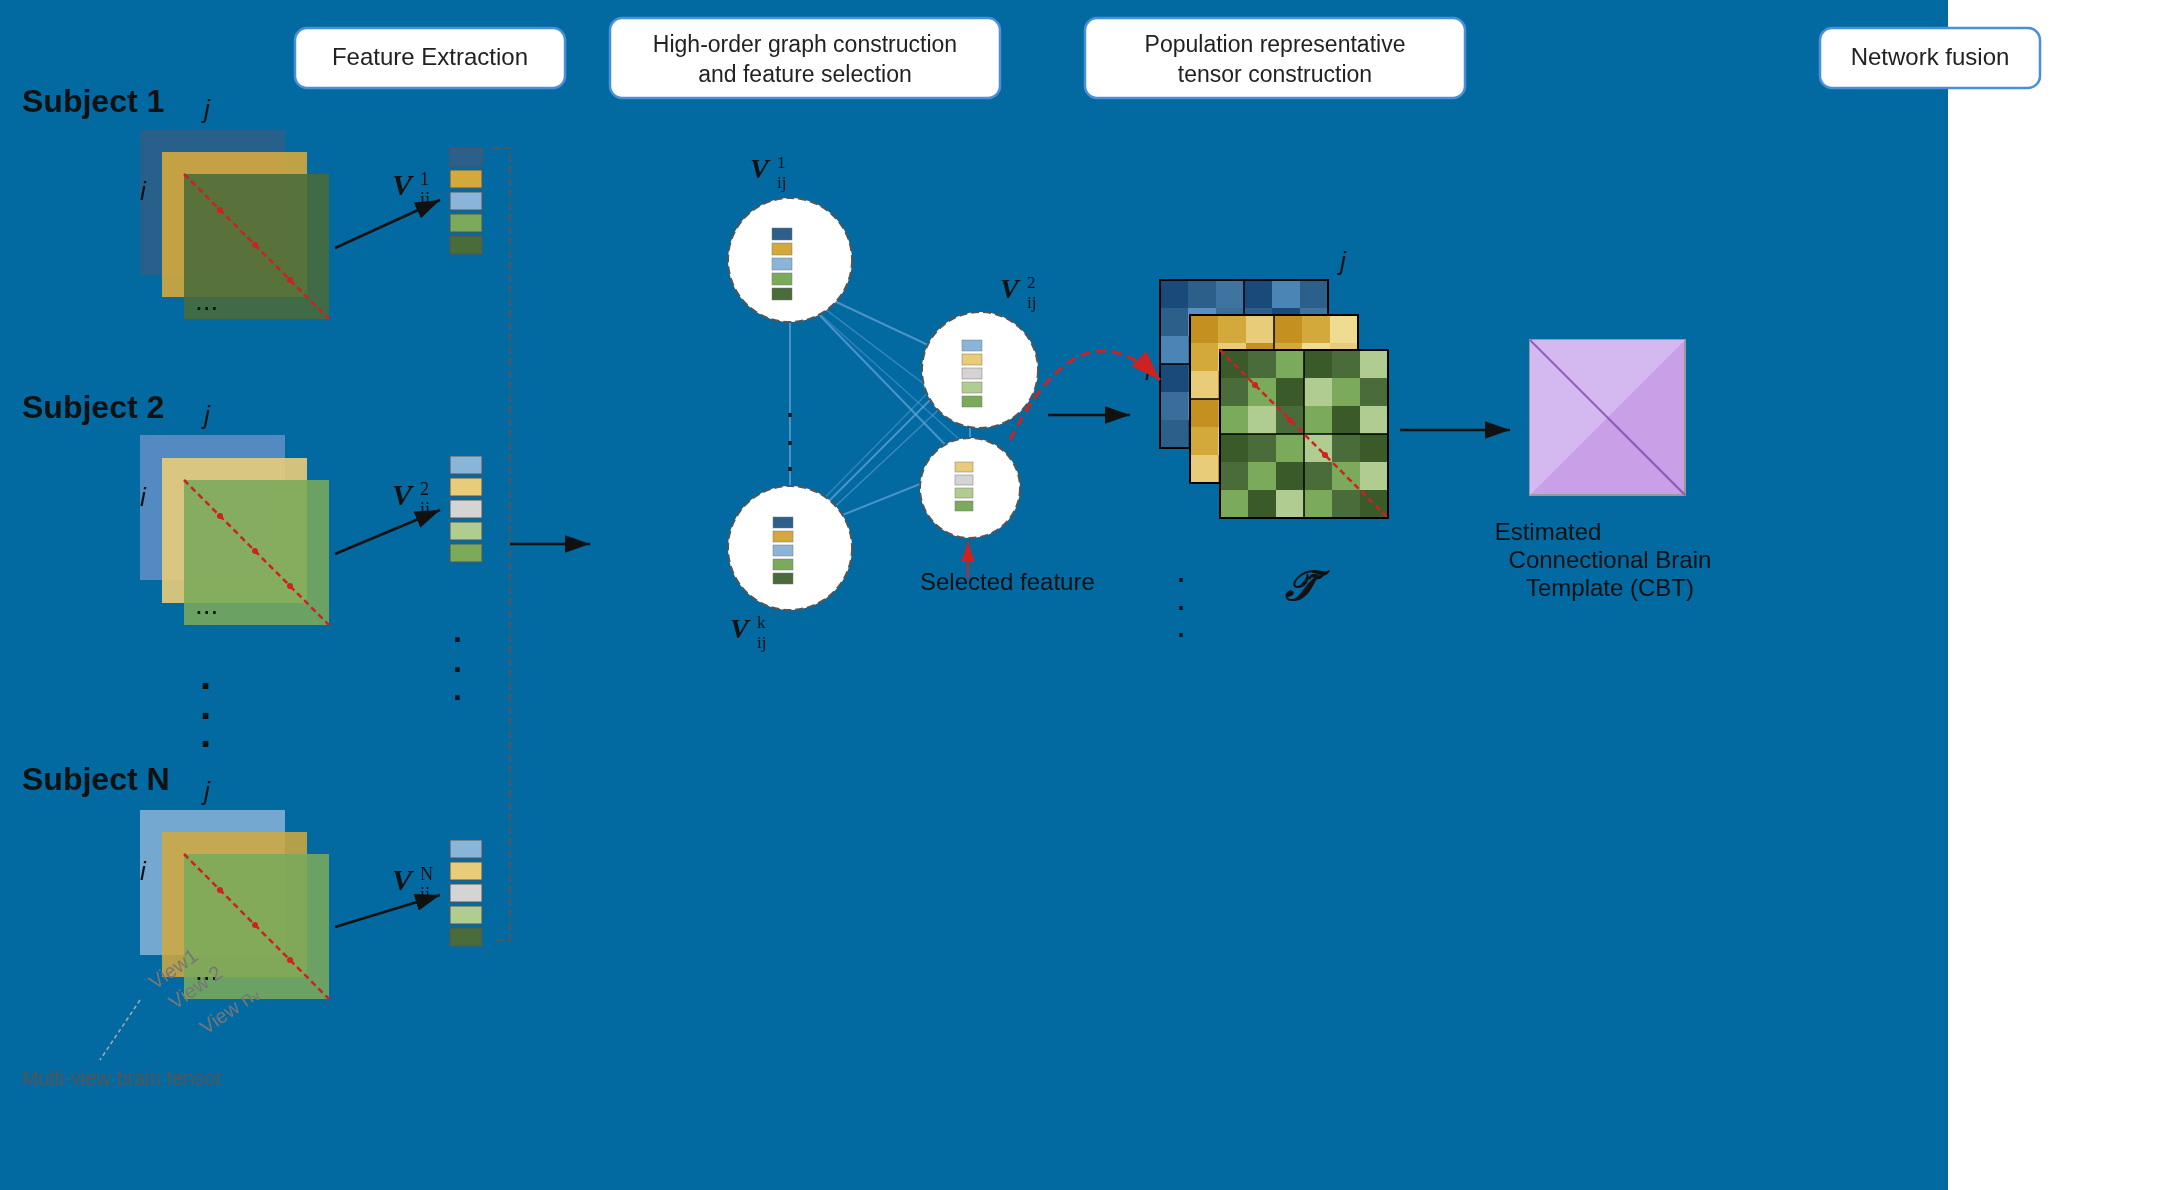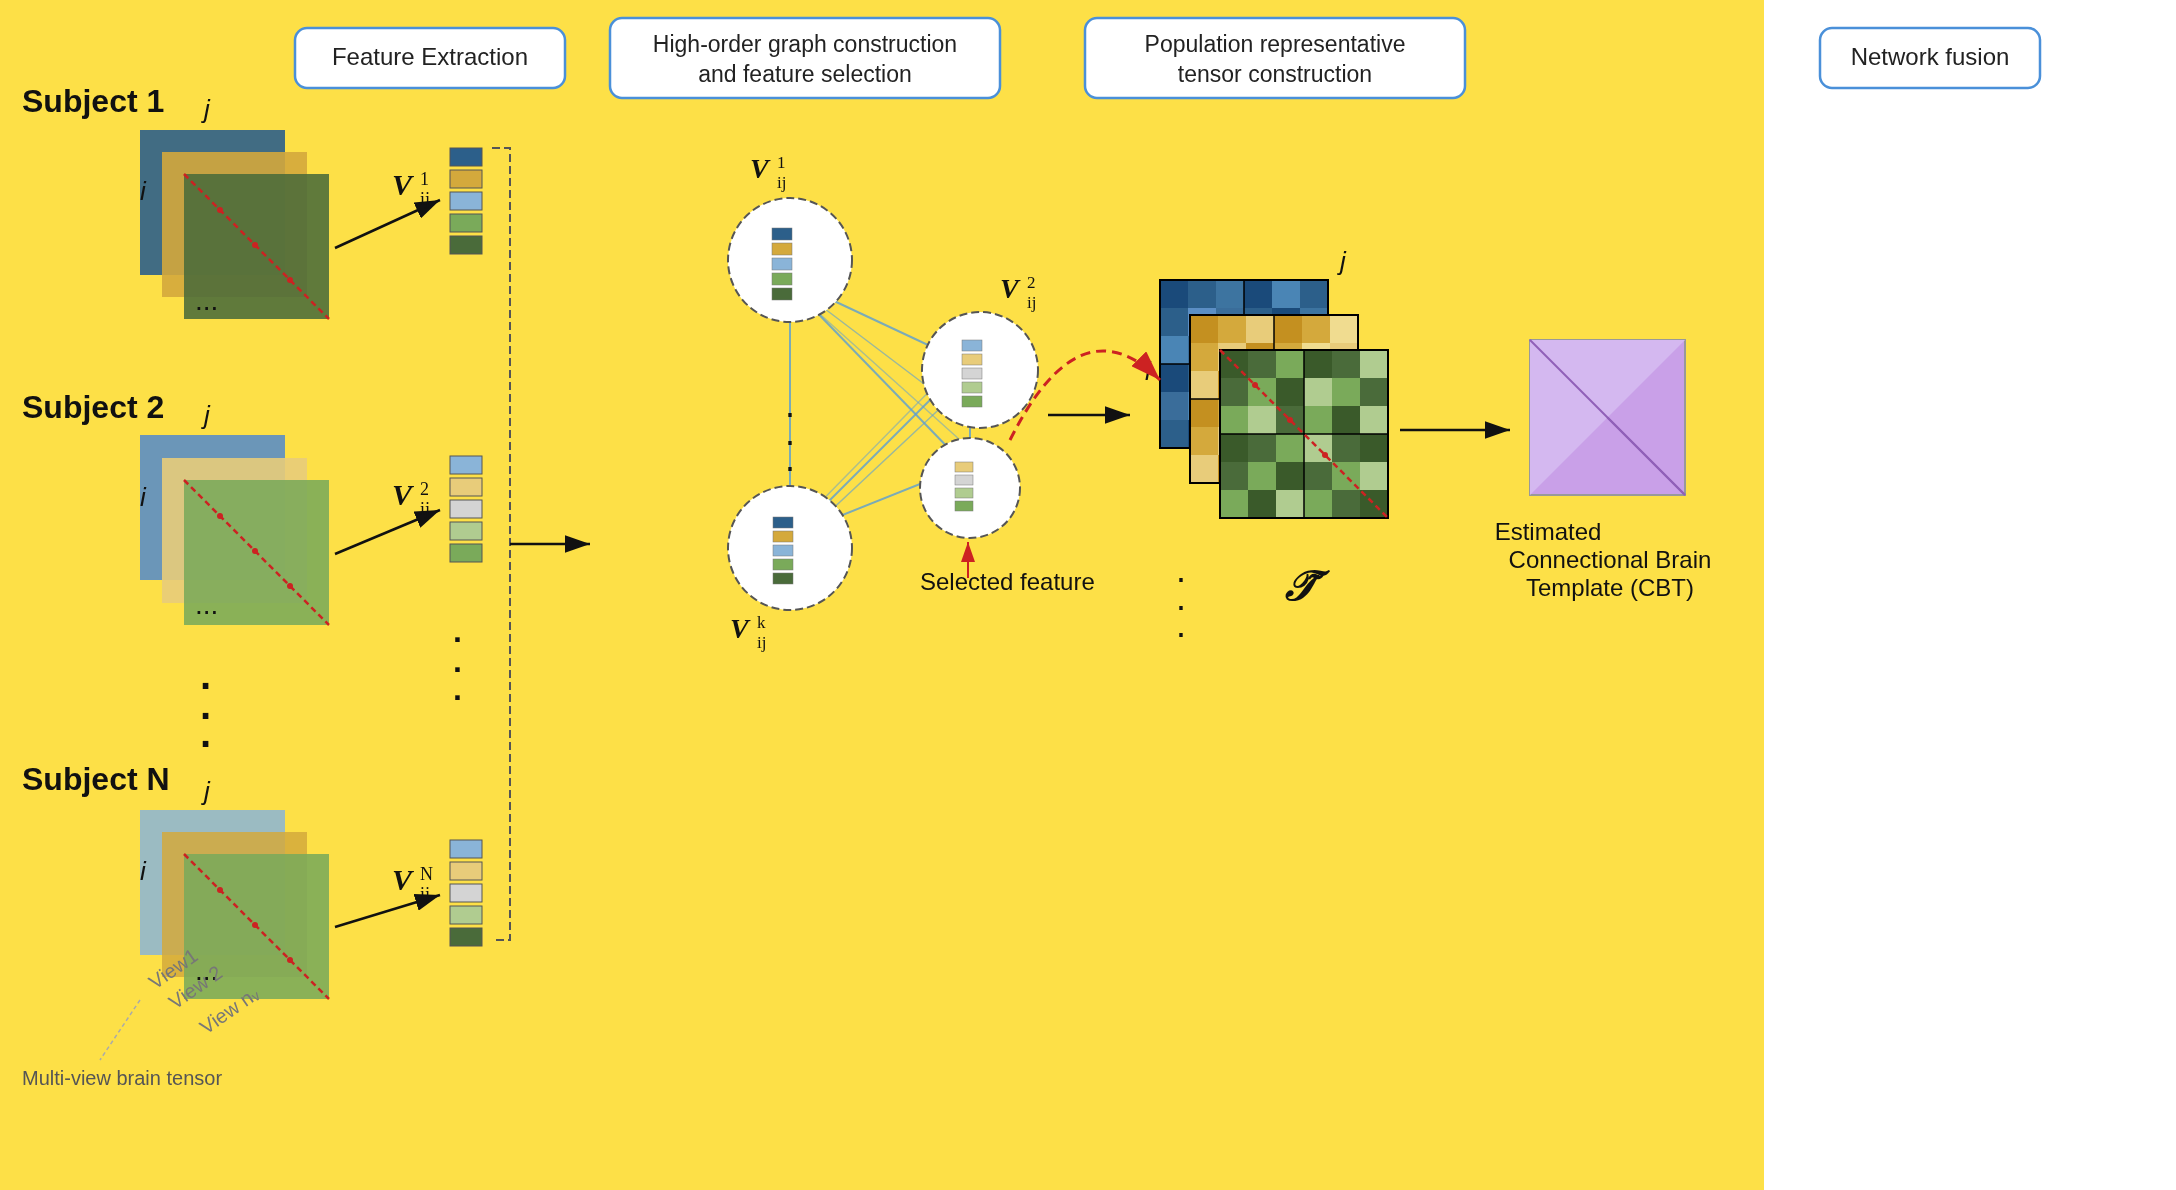--- a/index.html
+++ b/index.html
@@ -6,24 +6,24 @@
     body {
       width: 2176px;
       height: 1190px;
       background: #ffffff;
       font-family: 'Times New Roman', serif;
       overflow: hidden;
       position: relative;
     }
 
     .main-container {
-      width: 1764px;
+      width: 1948px;
       height: 1190px;
       position: relative;
-      background: #fde047;
+      background: #0369a1;
     }
   </style>
 </head>
 <body>
 <div class="main-container">
 
   <svg width="2176" height="1190" style="position:absolute;top:0;left:0;">
     <defs>
       <marker id="arrowhead" markerWidth="10" markerHeight="7" refX="10" refY="3.5" orient="auto">
         <polygon points="0 0, 10 3.5, 0 7" fill="#111"></polygon>

